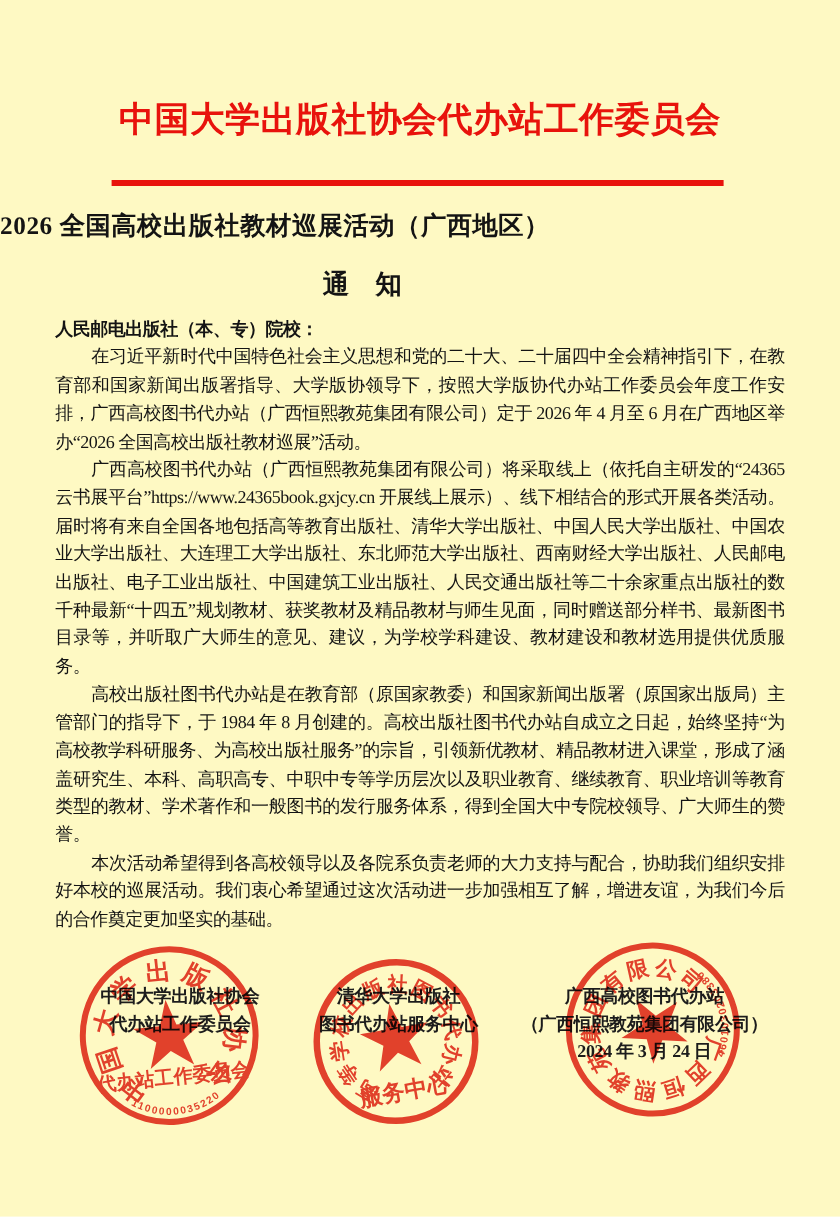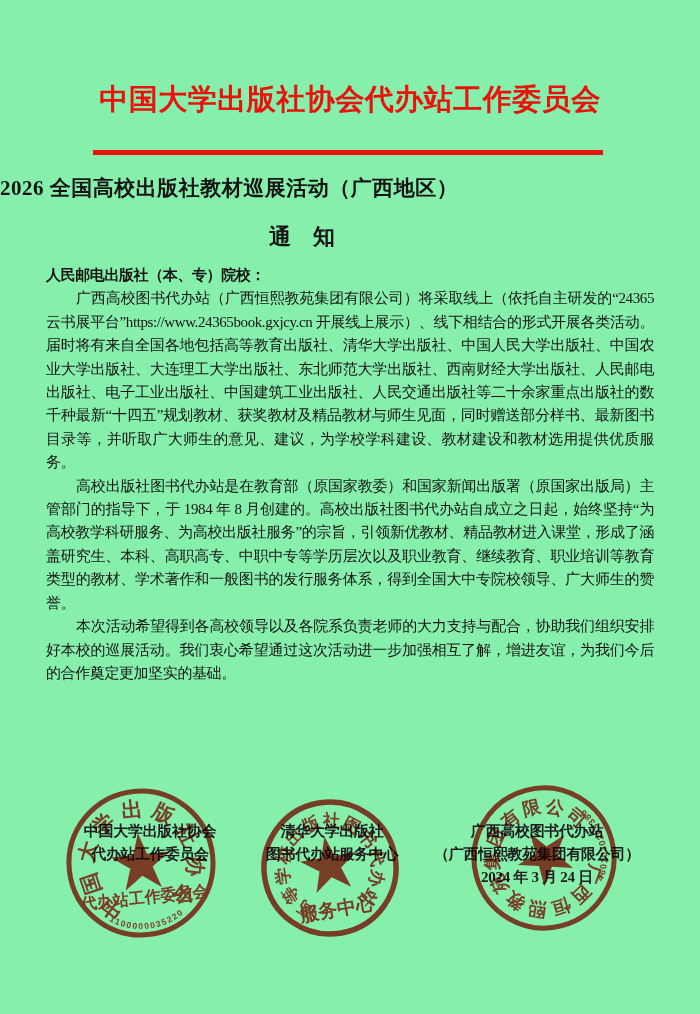--- a/index.html
+++ b/index.html
@@ -1,18 +1,18 @@
 <!DOCTYPE html>
 <html><head>
 <meta charset="utf-8">
 <style>
   html,body{margin:0;padding:0;background:#ffffff;}
   .page{
     position:relative;width:700px;height:1014px;margin:0 auto;
-    background:#86efac;overflow:hidden;
+    background:#fef9c3;overflow:hidden;
     font-family:"Liberation Serif","DejaVu Serif",serif;color:#111;
   }
   .org-title{
     position:absolute;top:80px;left:0;width:700px;text-align:center;
     font-family:"Liberation Sans","DejaVu Sans",sans-serif;
     font-size:29px;font-weight:bold;color:#e8130c;letter-spacing:0.5px;margin:0;
   }
   .red-rule{
     position:absolute;top:150px;left:93px;width:510px;height:5px;
     background:#e8130c;border:none;margin:0;
@@ -49,20 +49,21 @@
 
 <div class="page">
 
   <h1 class="org-title">中国大学出版社协会代办站工作委员会</h1>
   <div class="red-rule"></div>
   <h2 class="doc-title">2026 全国高校出版社教材巡展活动（广西地区）</h2>
   <h3 class="notice-heading">通　知</h3>
 
   <div class="body-text">
     <p class="salutation">人民邮电出版社（本、专）院校：</p>
+    <p class="para">在习近平新时代中国特色社会主义思想和党的二十大、二十届四中全会精神指引下，在教育部和国家新闻出版署指导、大学版协领导下，按照大学版协代办站工作委员会年度工作安排，广西高校图书代办站（广西恒熙教苑集团有限公司）定于 2026 年 4 月至 6 月在广西地区举办“2026 全国高校出版社教材巡展”活动。</p>
     <p class="para">广西高校图书代办站（广西恒熙教苑集团有限公司）将采取线上（依托自主研发的“24365 云书展平台”https://www.24365book.gxjcy.cn 开展线上展示）、线下相结合的形式开展各类活动。届时将有来自全国各地包括高等教育出版社、清华大学出版社、中国人民大学出版社、中国农业大学出版社、大连理工大学出版社、东北师范大学出版社、西南财经大学出版社、人民邮电出版社、电子工业出版社、中国建筑工业出版社、人民交通出版社等二十余家重点出版社的数千种最新“十四五”规划教材、获奖教材及精品教材与师生见面，同时赠送部分样书、最新图书目录等，并听取广大师生的意见、建议，为学校学科建设、教材建设和教材选用提供优质服务。</p>
     <p class="para">高校出版社图书代办站是在教育部（原国家教委）和国家新闻出版署（原国家出版局）主管部门的指导下，于 1984 年 8 月创建的。高校出版社图书代办站自成立之日起，始终坚持“为高校教学科研服务、为高校出版社服务”的宗旨，引领新优教材、精品教材进入课堂，形成了涵盖研究生、本科、高职高专、中职中专等学历层次以及职业教育、继续教育、职业培训等教育类型的教材、学术著作和一般图书的发行服务体系，得到全国大中专院校领导、广大师生的赞誉。</p>
     <p class="para">本次活动希望得到各高校领导以及各院系负责老师的大力支持与配合，协助我们组织安排好本校的巡展活动。我们衷心希望通过这次活动进一步加强相互了解，增进友谊，为我们今后的合作奠定更加坚实的基础。</p>
   </div>
 
   <div class="caption" style="left:58px;top:820px;width:184px;">
     <div>中国大学出版社协会</div>
     <div>代办站工作委员会</div>
   </div>
   <div class="caption" style="left:242px;top:820px;width:180px;">

